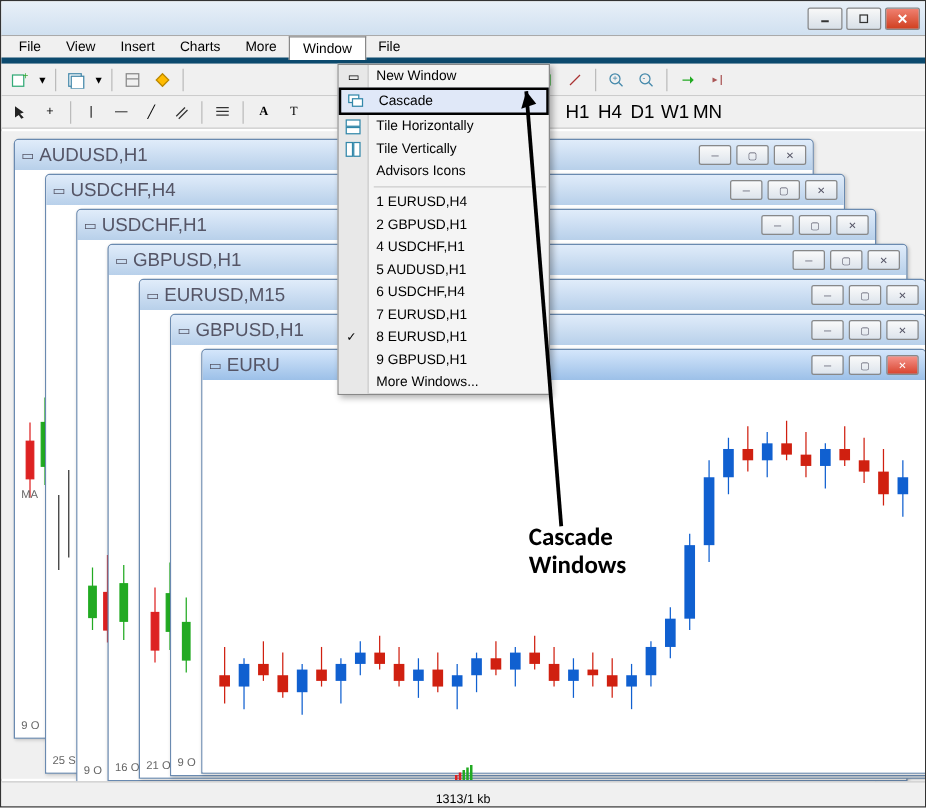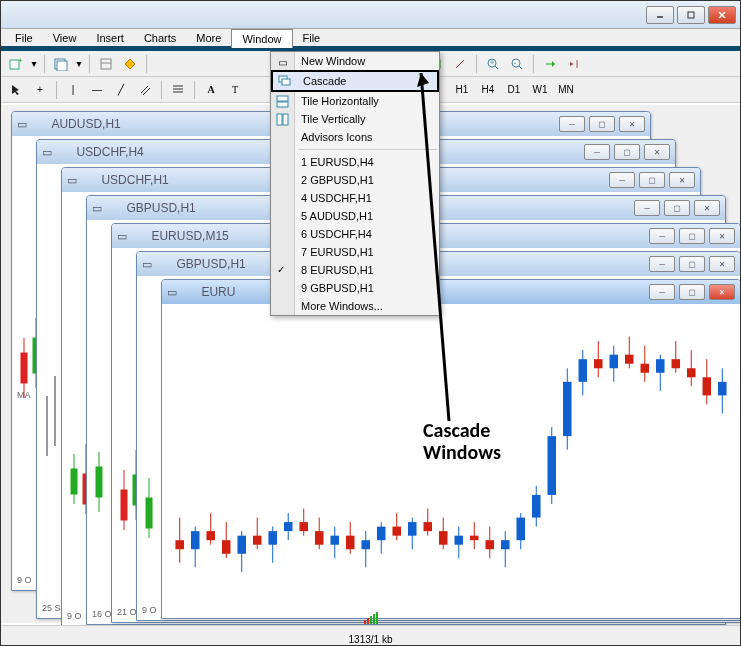--- a/index.html
+++ b/index.html
@@ -13,27 +13,27 @@
   
   
   .menubar { height: 22px; display: flex; align-items: flex-start; padding: 0 4px; background: #f0f0f0; border-bottom: 5px solid #0c4a6e; }
   .menu-item { padding: 3px 10px; cursor: pointer; }
   .menu-item.open { background: #fff; border: 1px solid #888; border-bottom: none; position: relative; z-index: 51; }
   
   
   .toolbar { height: 26px; display: flex; align-items: center; gap: 2px; padding: 2px 4px; background: #f0f0f0; border-bottom: 1px solid #ccc; }
   .tbtn { width: 22px; height: 20px; border: 1px solid transparent; display: flex; align-items: center; justify-content: center; cursor: pointer; font-size: 10px; }
   .sep { width: 1px; height: 18px; background: #bbb; margin: 0 3px; }
-  .tf-btn { min-width: 24px; padding: 0 3px; font-size: 10px; }
+  .tf-btn { min-width: 24px; padding: 0 3px; font-size: 15px; }
   
   
   .mdi { position: absolute; top: 104px; left: 0; right: 0; bottom: 22px; background: #f0f0f0; }
   .child { position: absolute; border: 1px solid #6a8ab0; background: #fff; border-radius: 4px 4px 0 0; box-shadow: 1px 1px 3px rgba(0,0,0,0.2); overflow: hidden; }
   .child-title { height: 24px; background: linear-gradient(to bottom, #e0ecfa, #b8d0ea); display: flex; align-items: center; padding: 0 5px; color: #556; gap: 4px;}
-  .child-title .tt { flex: 1; font-size: 12px; white-space: nowrap; overflow: hidden; margin-left: 20px; }
+  .child-title .tt { flex: 1; font-size: 15px; white-space: nowrap; overflow: hidden; }
   .child-title .cb { width: 26px; height: 16px; border: 1px solid #888; border-radius: 2px; background: linear-gradient(to bottom,#fafafa,#dde4ec); display: flex; align-items: center; justify-content: center; font-size: 8px; cursor: pointer; }
   .child-body { background: #fff; width: 100%; height: calc(100% - 24px); position: relative; }
   
   
   .dropdown { position: absolute; top: 50px; left: 269px; width: 170px; background: #f4f4f4; border: 1px solid #888; box-shadow: 2px 2px 5px rgba(0,0,0,0.3); z-index: 50; }
   .dd-strip { position: absolute; left: 0; top: 0; bottom: 0; width: 24px; background: #e8e8e8; border-right: 1px solid #ccc;}
   .dd-item { position: relative; padding: 3px 8px 3px 30px; cursor: pointer; font-size: 11px; }
   .dd-item.hl { border: 2px solid #000; background: #e0e8f8; margin: 0; }
   .dd-sep { height: 1px; background: #ccc; margin: 3px 2px 3px 28px; }
   .dd-icon { position: absolute; left: 4px; top: 2px; width: 16px; height: 16px; display: flex; align-items: center; justify-content: center; font-size: 10px; }

